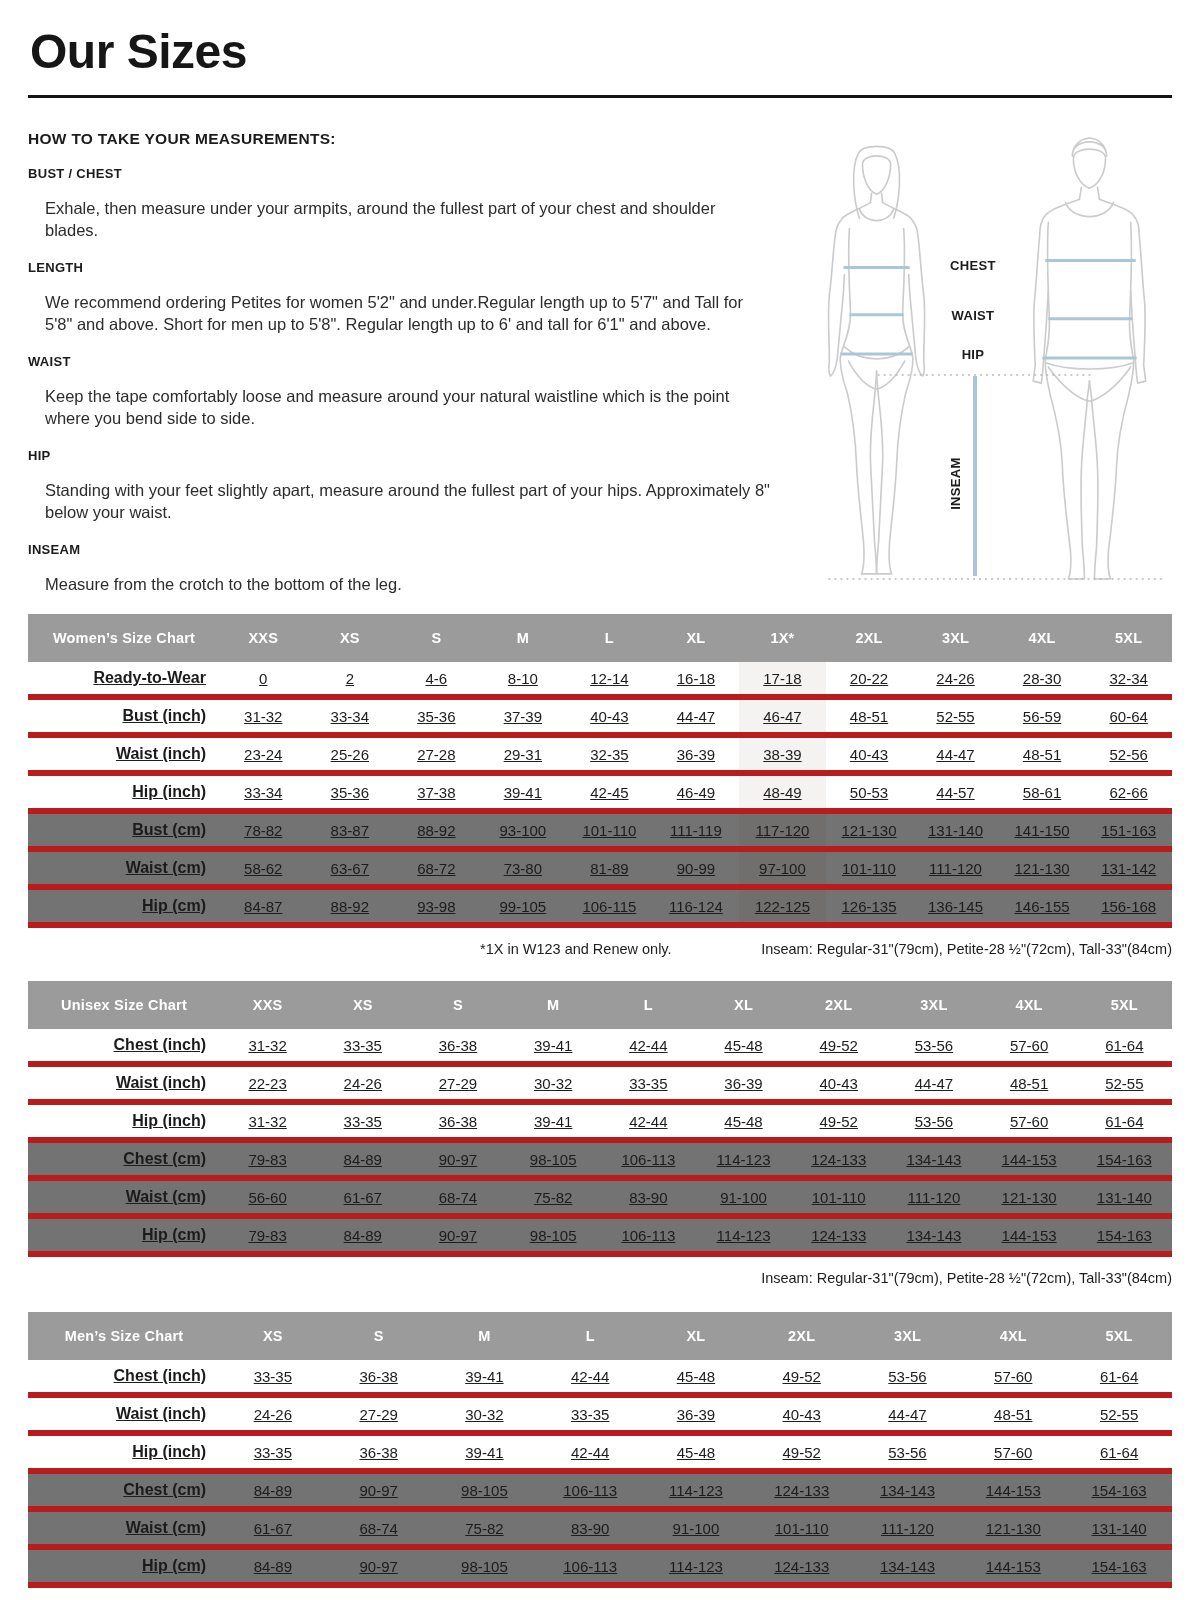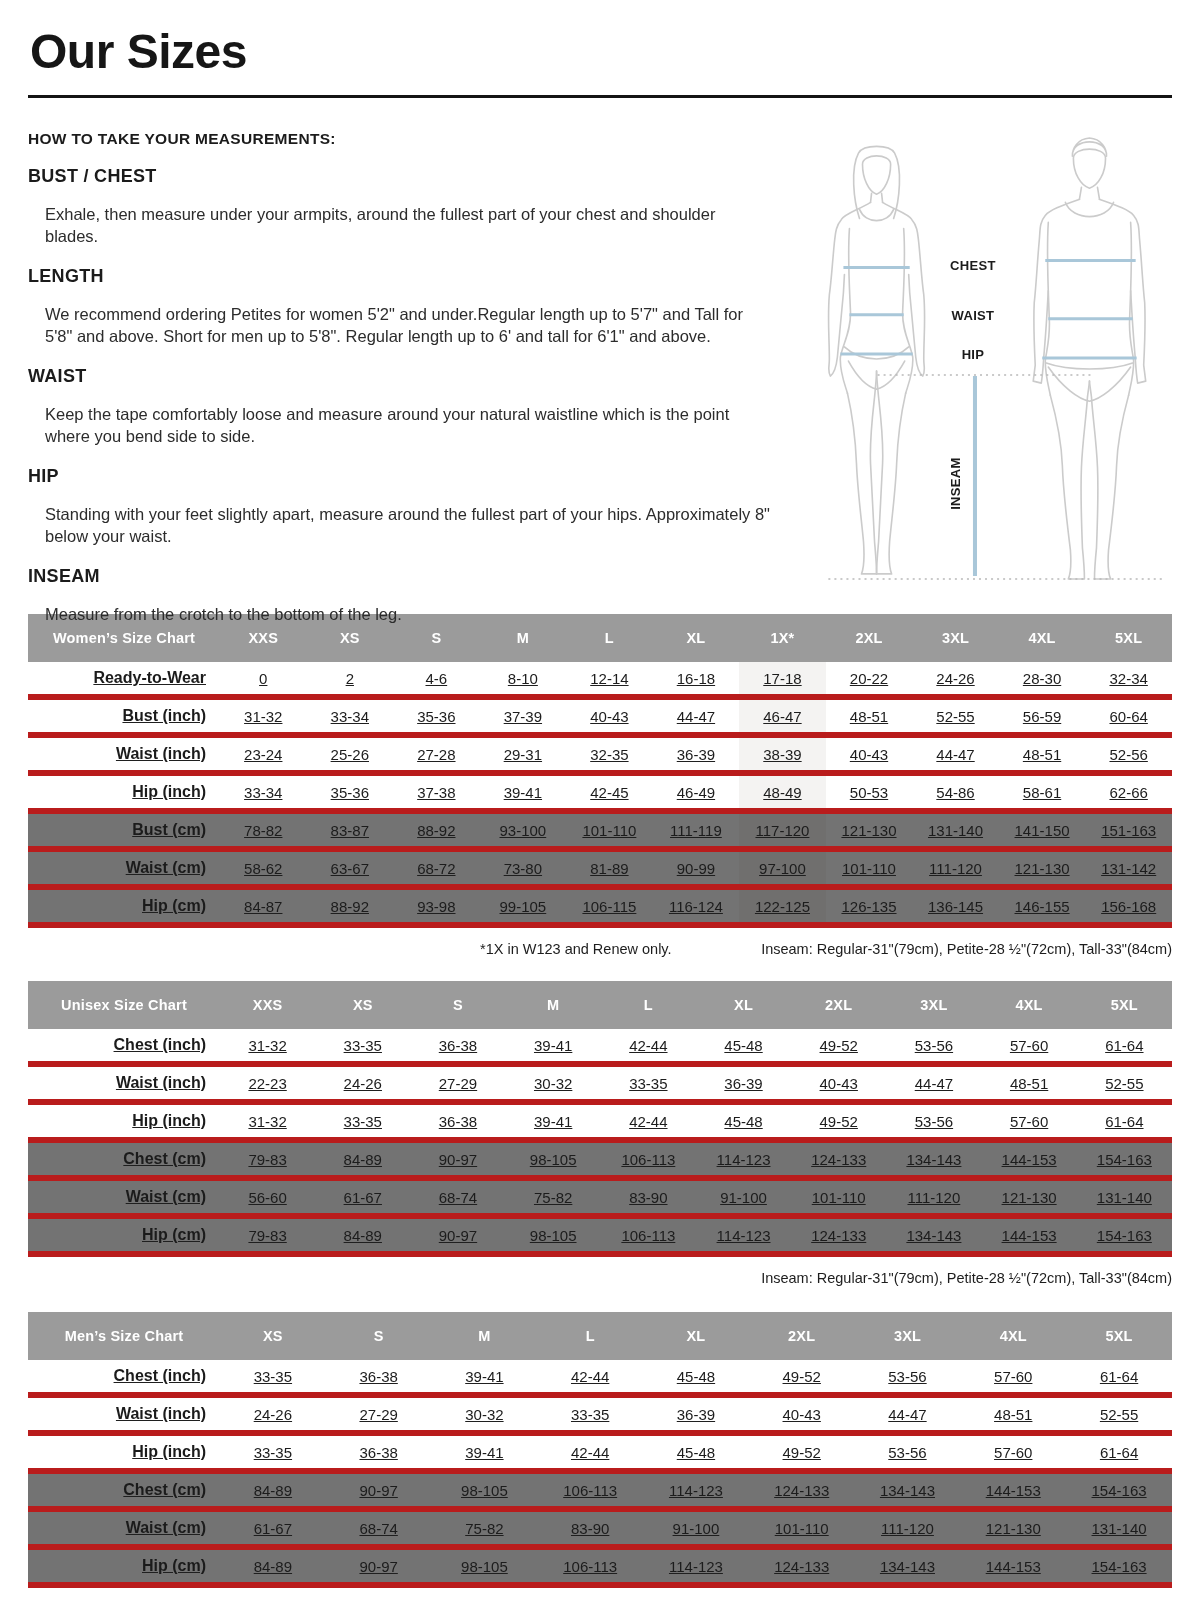--- a/index.html
+++ b/index.html
@@ -21,21 +21,21 @@
 
   
   .top { display:flex; height:478px; }
   .instructions { width:760px; padding-top:4px; }
   .howto-heading {
     font-size:15.5px; font-weight:700; letter-spacing:.3px;
     margin:4px 0 18px 0; color:#1b1b1b;
   }
   .measure-section { margin-bottom:18px; }
   .measure-title {
-    font-size:18px; font-weight:700; letter-spacing:.3px;
+    font-size:13px; font-weight:700; letter-spacing:.3px;
     margin:0 0 7px 0; color:#1b1b1b;
   }
   .measure-body {
     font-size:16.5px; line-height:1.33; margin:17px; color:#2c2c2c; max-width:725px;
   }
 
   .figure-wrap { width:384px; position:relative; }
   .figure-wrap svg { display:block; }
   .fig-label {
     font-size:13px; font-weight:700; fill:#1c1c1c;
@@ -256,21 +256,21 @@
           <tr>
             <th>Hip (inch)</th>
             <td>33-34</td>
             <td>35-36</td>
             <td>37-38</td>
             <td>39-41</td>
             <td>42-45</td>
             <td>46-49</td>
             <td class="hl">48-49</td>
             <td>50-53</td>
-            <td>54-86</td>
+            <td>44-57</td>
             <td>58-61</td>
             <td>62-66</td>
           </tr>
           <tr class="shaded">
             <th>Bust (cm)</th>
             <td>78-82</td>
             <td>83-87</td>
             <td>88-92</td>
             <td>93-100</td>
             <td>101-110</td>

